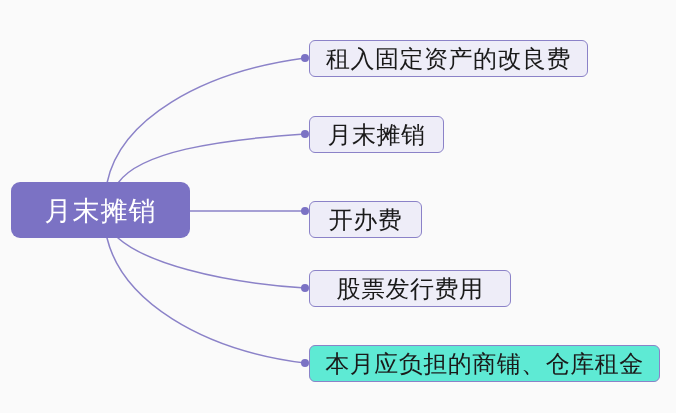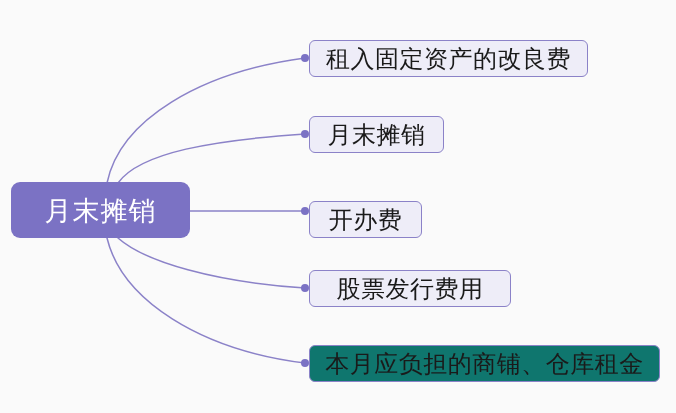--- a/index.html
+++ b/index.html
@@ -105,18 +105,18 @@
       </div>
       <div class="node-dot" style="left: 301px; top: 207px; background: rgb(123, 114, 196);"></div>
       <div class="child-node" style="left: 309px; top: 193px; width: 113px; height: 37px; background: rgb(238, 237, 248); border-color: rgb(139, 130, 200); margin-top: 8px;">
         <span class="child-label" style="color: rgb(26, 26, 26);">开办费</span>
       </div>
       <div class="node-dot" style="left: 301px; top: 284px; background: rgb(123, 114, 196);"></div>
       <div class="child-node" style="left: 309px; top: 270px; width: 202px; height: 37px; background: rgb(238, 237, 248); border-color: rgb(139, 130, 200);">
         <span class="child-label" style="color: rgb(26, 26, 26);">股票发行费用</span>
       </div>
       <div class="node-dot" style="left: 301px; top: 359px; background: rgb(123, 114, 196);"></div>
-      <div class="child-node" style="left: 309px; top: 345px; width: 351px; height: 37px; background: #0f766e; border-color: rgb(139, 130, 200);">
+      <div class="child-node" style="left: 309px; top: 345px; width: 351px; height: 37px; background: #5eead4; border-color: rgb(139, 130, 200);">
         <span class="child-label" style="color: rgb(26, 26, 26);">本月应负担的商铺、仓库租金</span>
       </div>
     </div>
 
 </div>
 
 </body></html>

